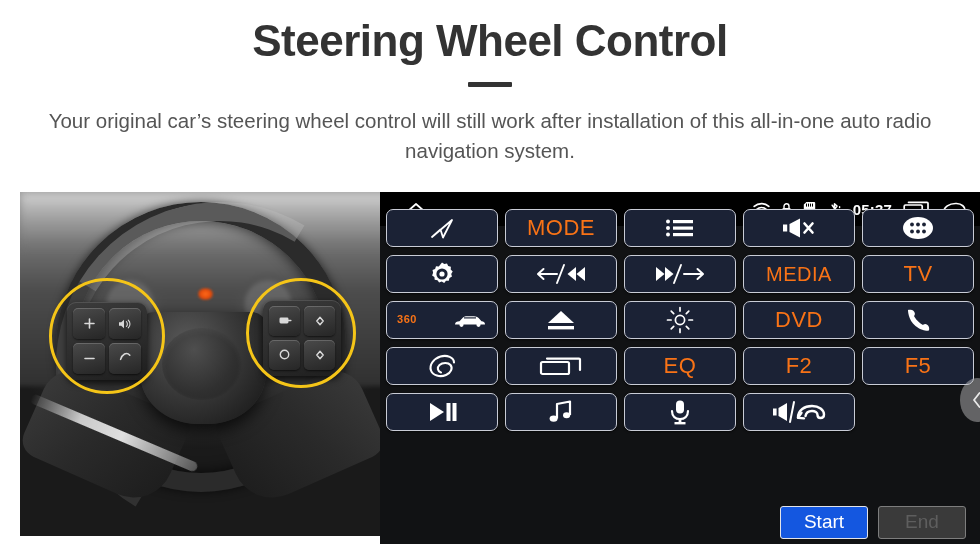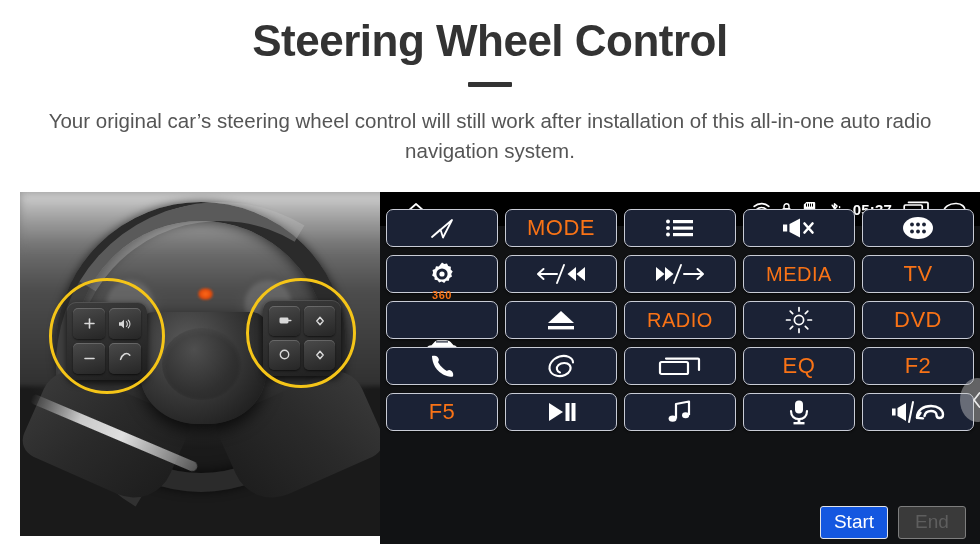--- a/index.html
+++ b/index.html
@@ -144,30 +144,30 @@
   }
   .rbtn {
     height:38px; background:#1b2235; border:1.6px solid #c9ccd6; border-radius:7px;
     display:flex; align-items:center; justify-content:center;
     color:#f97316; font-size:22px; letter-spacing:.5px; font-weight:400;
     box-shadow: 0 1px 2px rgba(0,0,0,.6);
     position:relative;
   }
   .rbtn.small { font-size:20px; }
   .rbtn svg { display:block; }
-  .rbtn .icon-360 { display:flex; flex-direction:column; align-items:center; line-height:1;gap:36px; }
+  .rbtn .icon-360 { display:flex; flex-direction:row; align-items:center; line-height:1;gap:36px; }
   .rbtn .icon-360 .t360 { font-size:11px; font-weight:bold; letter-spacing:.5px; margin-bottom:1px; }
 
   .footer-bar {
     position:absolute; left:0; bottom:0; width:600px; height:44px;
     background:#111214; display:flex; align-items:center; justify-content:flex-end;
     gap:10px; padding-right:14px;
   }
   .abtn {
-    width:68px; height:33px; border-radius:3px; border:1.6px solid #e3e4e8;
+    width:88px; height:33px; border-radius:3px; border:1.6px solid #e3e4e8;
     display:flex; align-items:center; justify-content:center;
     font-size:19px; color:#ffffff; background:#1457e0;
   }
   .abtn.disabled { background:#3a3a3a; color:#5e5e5e; border-color:#7d7d7d;text-align:center; }
 
   .side-tab {
     position:absolute; right:-14px; top:152px; width:34px; height:44px;
     background: rgba(200,200,200,.45); border-radius:50%;
     display:flex; align-items:center; justify-content:center; z-index:25;
   }
@@ -395,21 +395,20 @@
                   <path d="M11 3.9 h12" stroke="#1b2235" stroke-width="1.2"></path>
                 </svg>
             </span>
           </div>
           <div class="rbtn">
             <svg width="36" height="24" viewBox="0 0 36 24">
                 <path d="M18 3 L31 15 H5 Z" fill="#fff"></path>
                 <rect x="5" y="18" width="26" height="3.4" fill="#fff"></rect>
               </svg>
           </div>
-          <div class="rbtn small">RADIO</div>
           <div class="rbtn">
             <svg width="30" height="30" viewBox="0 0 30 30">
                 <circle cx="15" cy="15" r="4.6" fill="none" stroke="#fff" stroke-width="1.7"></circle>
                 <g stroke="#fff" stroke-width="1.7" stroke-linecap="round">
                   <path d="M15 2.5v3.6M15 23.9v3.6M2.5 15h3.6M23.9 15h3.6M6.2 6.2l2.5 2.5M21.3 21.3l2.5 2.5M23.8 6.2l-2.5 2.5M8.7 21.3l-2.5 2.5"></path>
                 </g>
               </svg>
           </div>
           <div class="rbtn">DVD</div>
 

